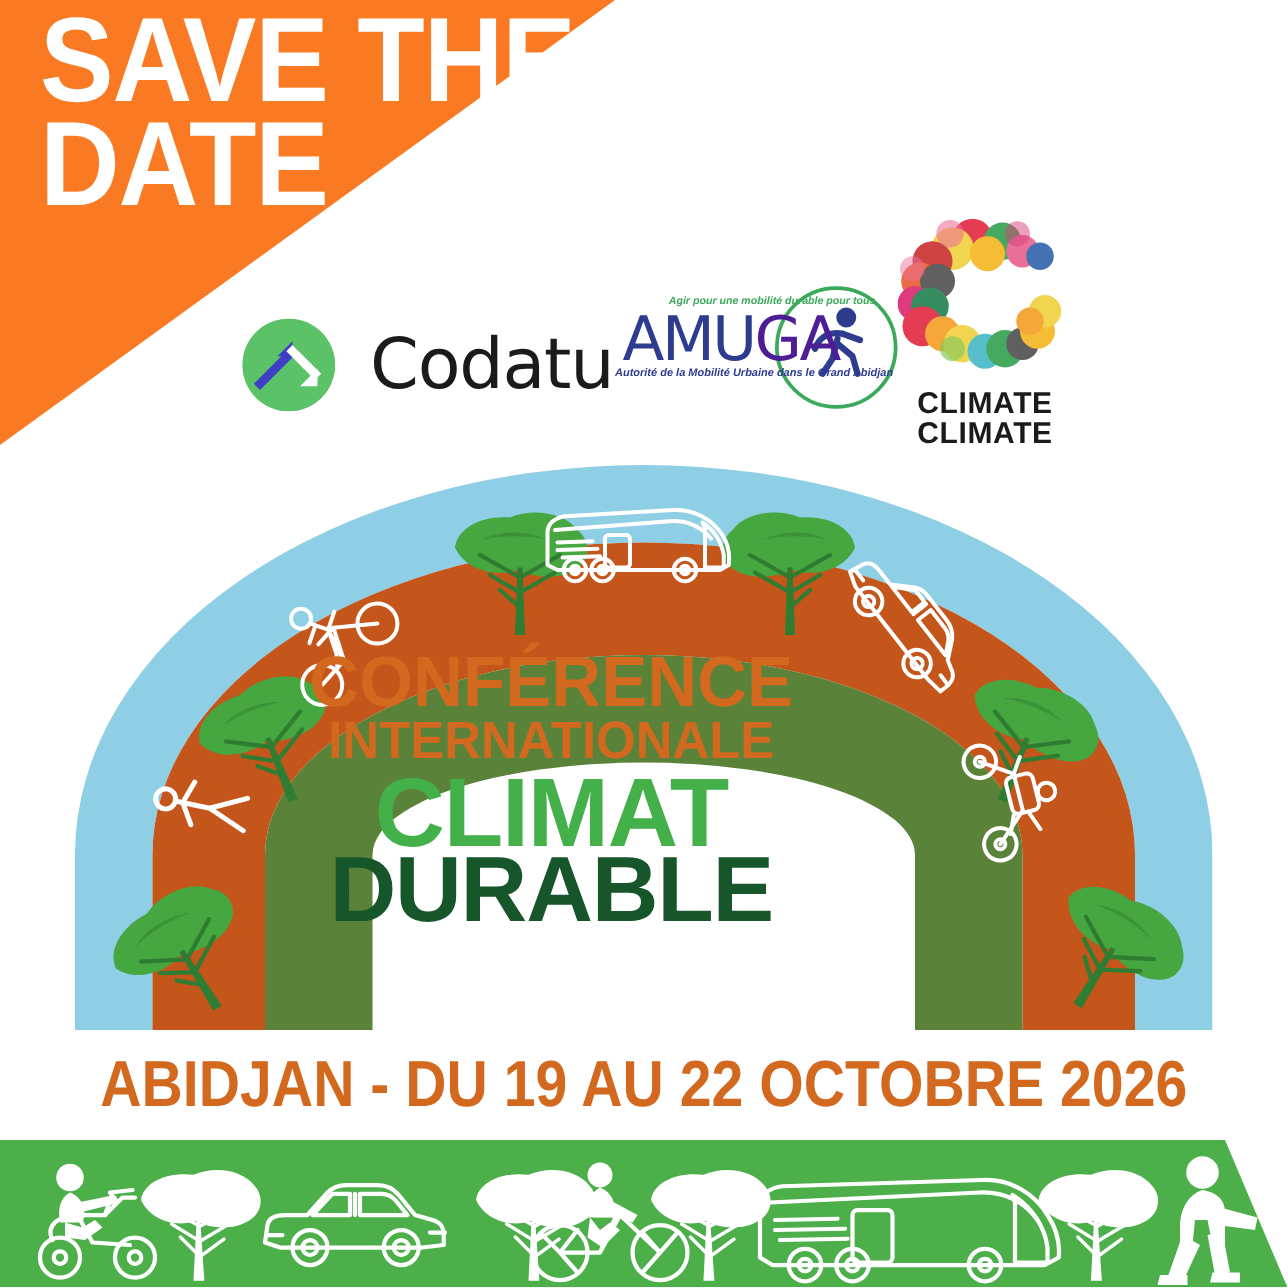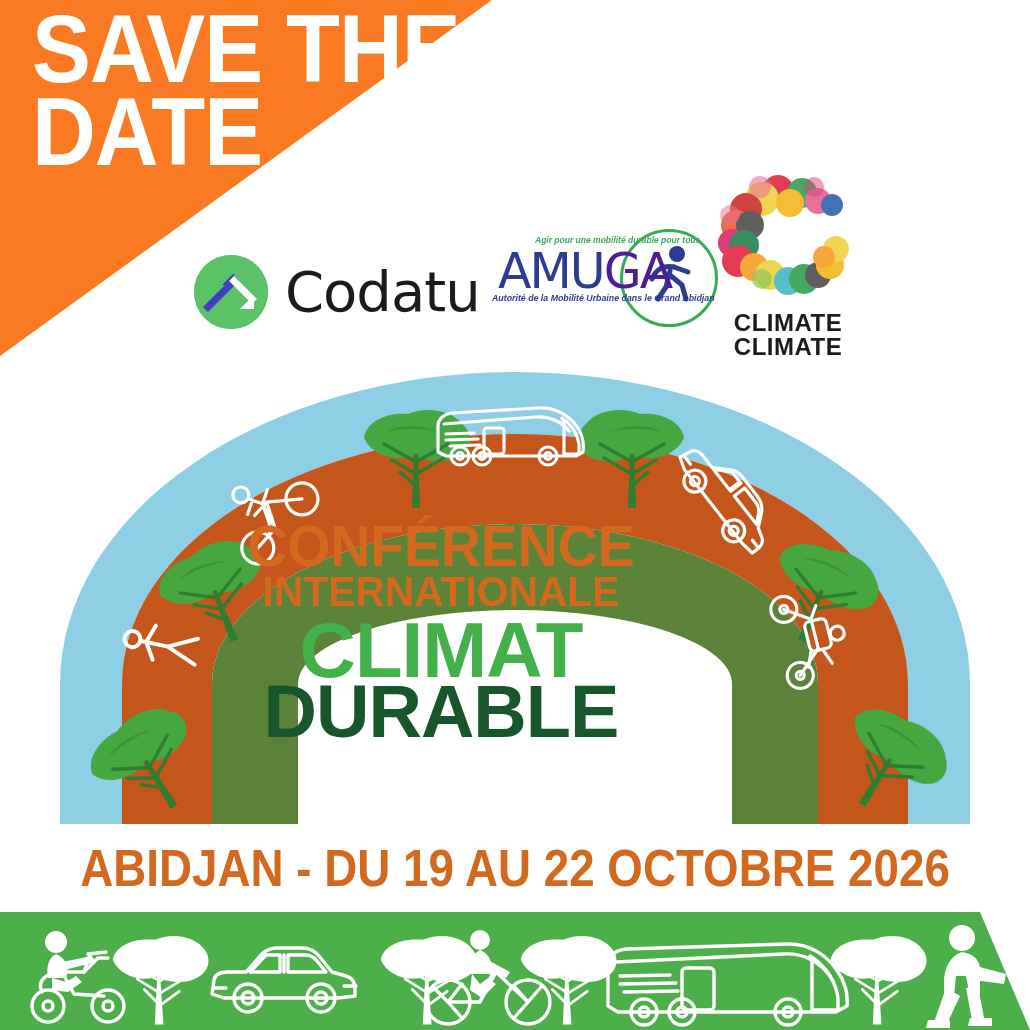--- a/index.html
+++ b/index.html
@@ -21,21 +21,21 @@
     transform:scaleX(.92);transform-origin:left top;
   }
   #save-the-date div{white-space:nowrap;}
 
   
   #logos{position:absolute;left:180px;top:175px;width:740px;height:200px;z-index:4;}
 
   .logo{position:absolute;}
 
   
-  #logo-codatu{left:14px;top:80px;display:flex;align-items:center;gap:17px;}
+  #logo-codatu{left:14px;top:80px;display:flex;align-items:center;gap:28px;}
   #codatu-mark{position:relative;width:74px;height:74px;border-radius:50%;
     background:#5BC268;display:block;}
   #codatu-wordmark{font-size:56px;font-weight:500;color:#1b1b1b;letter-spacing:-1px;
     font-family:"DejaVu Sans",sans-serif;line-height:1;}
 
   
   #logo-amuga{left:312px;top:58px;width:220px;height:105px;}
   #amuga-top-tag{position:absolute;left:43px;top:2px;width:140px;text-align:left;
     font-size:8.5px;font-style:italic;font-weight:700;color:#3AAA5A;
     font-family:"Liberation Sans",sans-serif;white-space:nowrap;}

